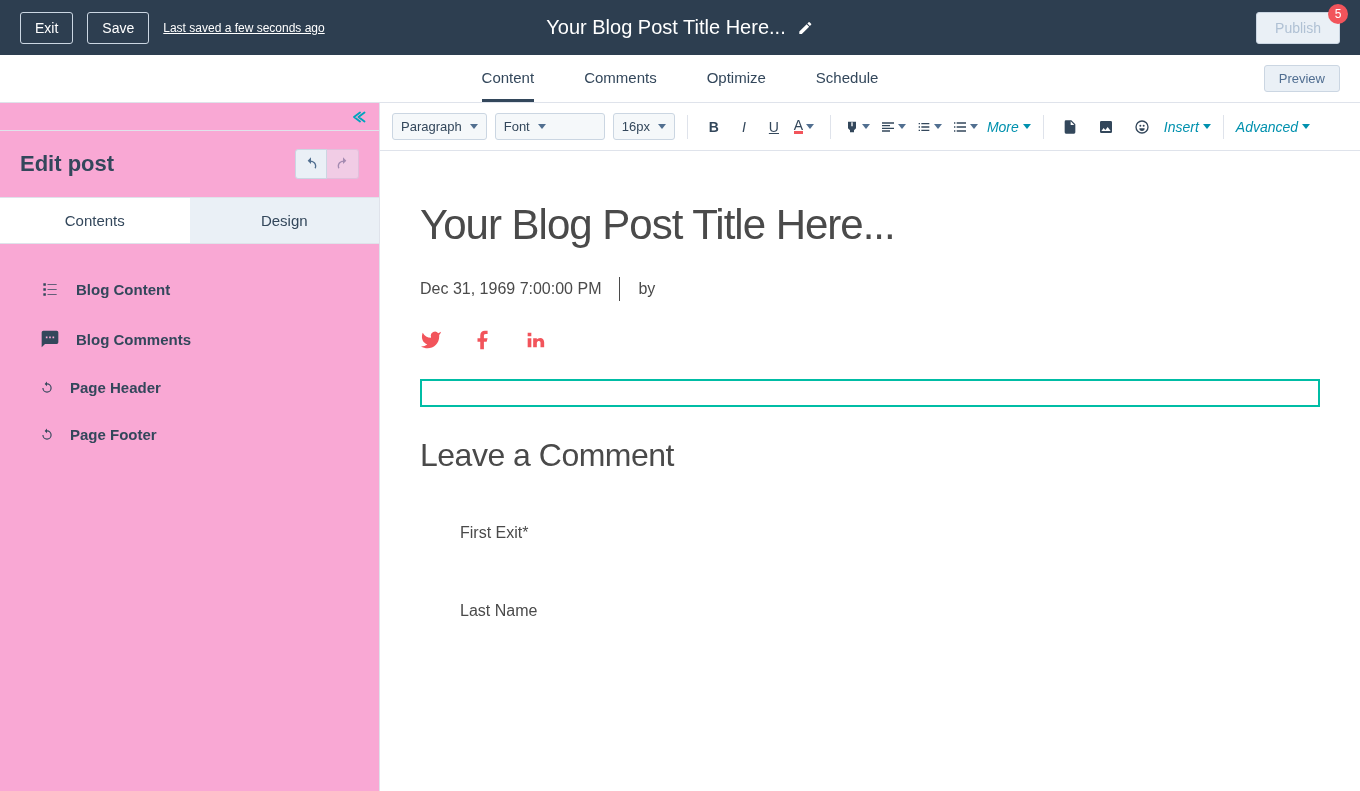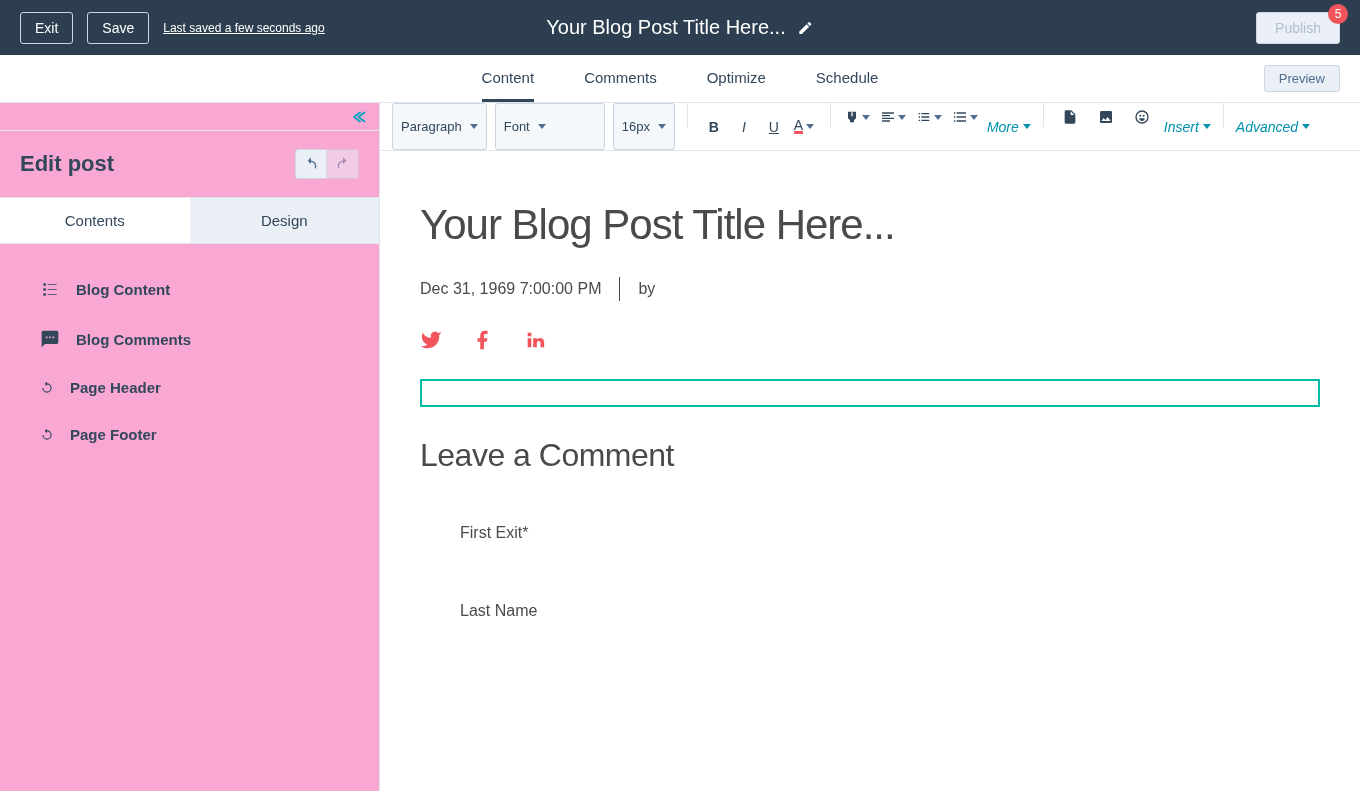--- a/index.html
+++ b/index.html
@@ -38,21 +38,21 @@
 .sidebar-tab { flex: 1; text-align: center; padding: 14px 0; cursor: pointer; font-size: 15px; color: #33475b; }
 .sidebar-tab.active { background: #fff; }
 .sidebar-tab.inactive { background: #eaf0f6; }
 
 .sidebar-items { padding: 20px 0; }
 .sidebar-item { display: flex; align-items: center; gap: 16px; padding: 15px 40px; cursor: pointer; color: #33475b; font-size: 15px; font-weight: 600; }
 .sidebar-item svg { width: 20px; height: 20px; fill: #33475b; flex-shrink: 0; }
 .sidebar-item .reload-icon { width: 14px; height: 14px; }
 
 .main { flex: 1; display: flex; flex-direction: column; overflow: hidden; }
-.toolbar { height: 48px; border-bottom: 1px solid #dfe3eb; display: flex; padding: 0 12px; gap: 8px; background: #fff; }
+.toolbar { height: 48px; border-bottom: 1px solid #dfe3eb; display: flex; align-items: center; padding: 0 12px; gap: 8px; background: #fff; }
 .tb-select { border: 1px solid #cbd6e2; border-radius: 3px; padding: 5px 8px; font-size: 13px; color: #33475b; display: flex; align-items: center; gap: 8px; cursor: pointer; background: #f5f8fa; }
 .tb-select.wide { min-width: 110px; }
 .caret { width: 0; height: 0; border-left: 4px solid transparent; border-right: 4px solid transparent; border-top: 5px solid #516f90; }
 .tb-group { display: flex; align-items: center; gap: 2px; }
 .tb-btn { width: 28px; height: 28px; display: flex; align-items: center; justify-content: center; cursor: pointer; border-radius: 3px; color: #33475b; }
 .tb-btn svg { width: 16px; height: 16px; fill: #33475b; }
 .tb-divider { width: 1px; height: 24px; background: #dfe3eb; margin: 0 4px; }
 .tb-link { color: #0091ae; font-size: 14px; cursor: pointer; display: flex; align-items: center; gap: 4px; font-style: italic; }
 .tb-link .caret { border-top-color: #0091ae; }
 

